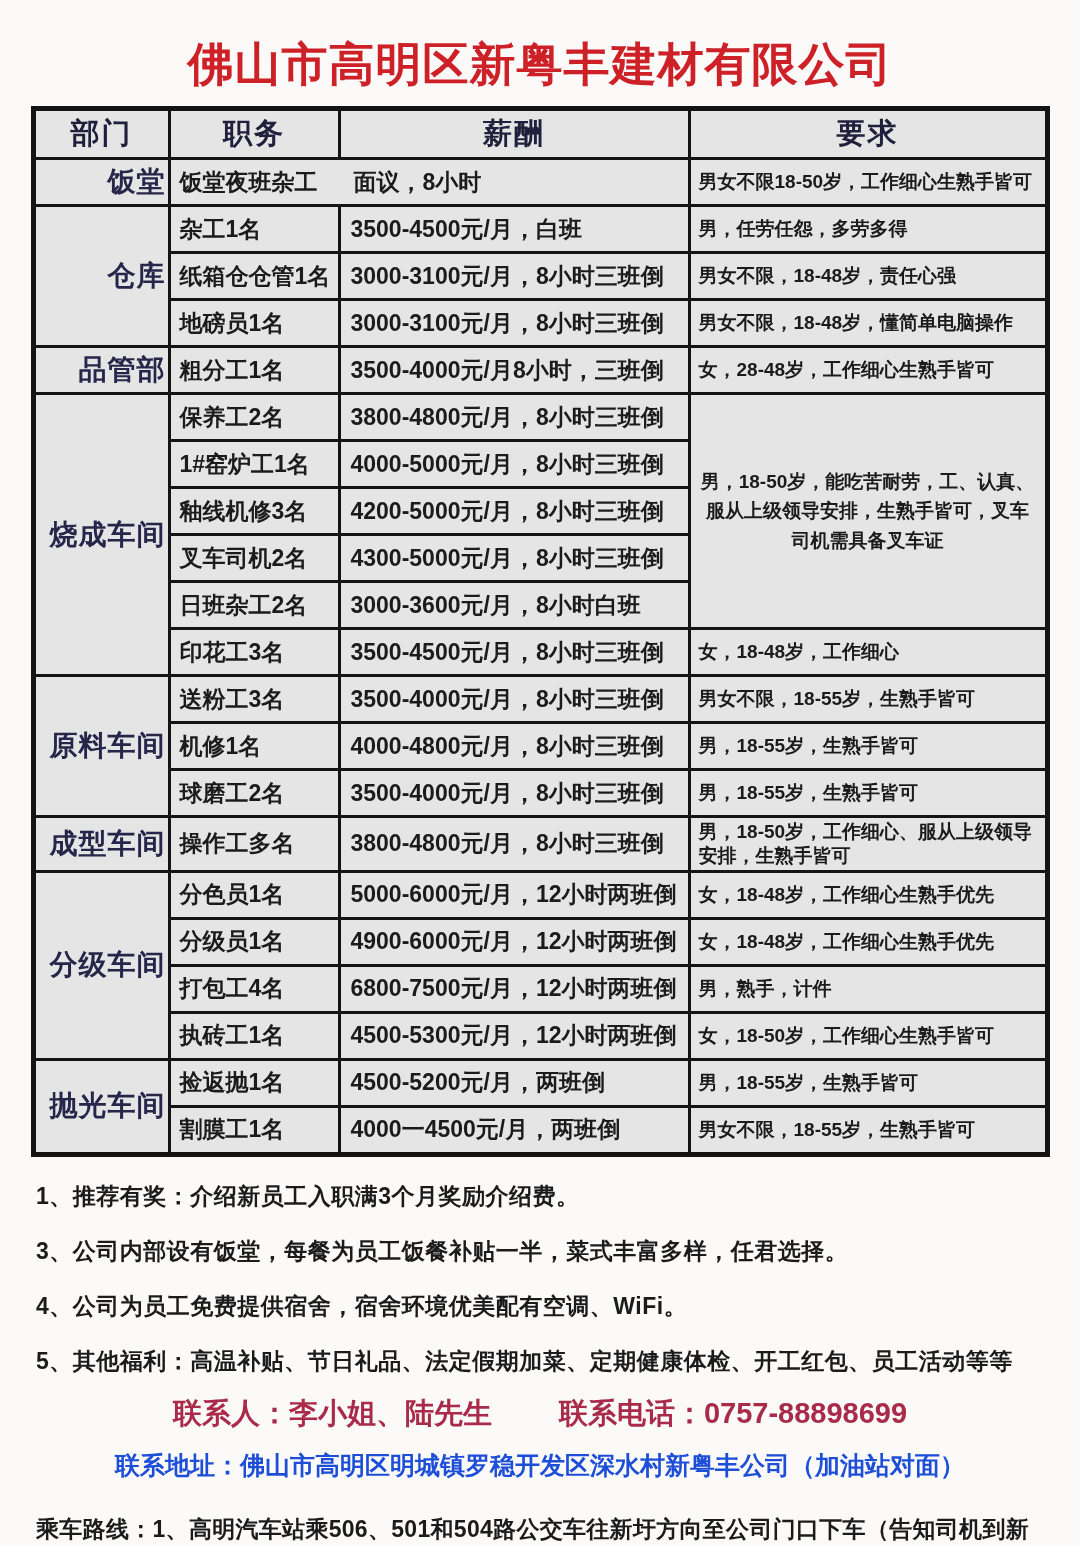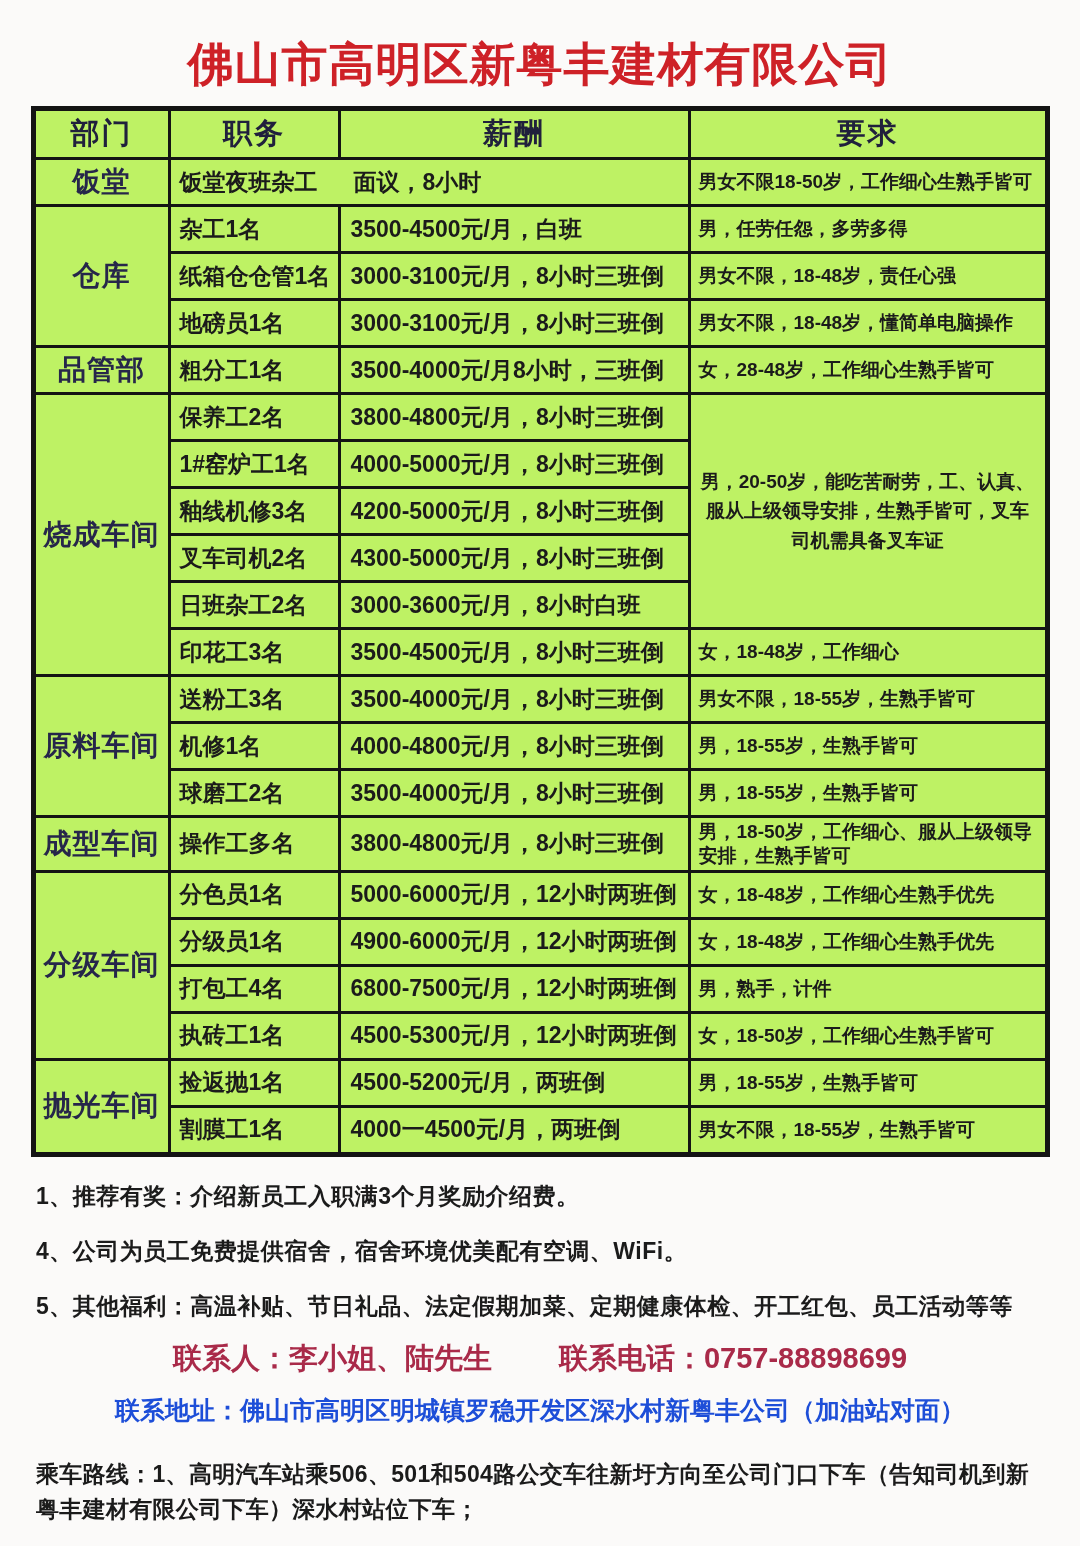--- a/index.html
+++ b/index.html
@@ -19,39 +19,39 @@
     font-weight:800;
     letter-spacing:1px;
     color:#ce2127;
   }
 
   table.jobs {
     border-collapse:collapse;
     table-layout:fixed;
     width:1014px;
     margin:0 auto;
-    background:#bef264;
+    background:#e5e5e5;
     border:5px solid #141414;
   }
   .jobs th, .jobs td {
     border:3px solid #141414;
     overflow:hidden;
   }
   .jobs th {
     height:44px;
     font-size:29px;
     font-weight:800;
     color:#20203c;
     letter-spacing:2px;
   }
   td.dept {
     font-size:28px;
     font-weight:800;
     color:#26264a;
-    text-align:center;
+    text-align:right;
     letter-spacing:1px;
     padding:0 2px;
   }
   td.job {
     font-size:23px;
     font-weight:700;
     text-align:left;
     padding:2px 2px 2px 9px;
     height:40px;
   }
@@ -168,21 +168,21 @@
         <td class="dept">品管部</td>
         <td class="job">粗分工1名</td>
         <td class="salary">3500-4000元/月8小时，三班倒</td>
         <td class="req">女，28-48岁，工作细心生熟手皆可</td>
       </tr>
 
       <tr>
         <td class="dept" rowspan="6">烧成车间</td>
         <td class="job">保养工2名</td>
         <td class="salary">3800-4800元/月，8小时三班倒</td>
-        <td class="req-center" rowspan="5">男，20-50岁，能吃苦耐劳，工、认真、服从上级领导安排，生熟手皆可，叉车司机需具备叉车证</td>
+        <td class="req-center" rowspan="5">男，18-50岁，能吃苦耐劳，工、认真、服从上级领导安排，生熟手皆可，叉车司机需具备叉车证</td>
       </tr>
       <tr>
         <td class="job">1#窑炉工1名</td>
         <td class="salary">4000-5000元/月，8小时三班倒</td>
       </tr>
       <tr>
         <td class="job">釉线机修3名</td>
         <td class="salary">4200-5000元/月，8小时三班倒</td>
       </tr>
       <tr>
@@ -254,20 +254,21 @@
       <tr>
         <td class="job">割膜工1名</td>
         <td class="salary">4000一4500元/月，两班倒</td>
         <td class="req">男女不限，18-55岁，生熟手皆可</td>
       </tr>
     </tbody>
   </table>
 
   <div class="notes">
     <div class="note">1、推荐有奖：介绍新员工入职满3个月奖励介绍费。</div>
+    <div class="note">3、公司内部设有饭堂，每餐为员工饭餐补贴一半，菜式丰富多样，任君选择。</div>
     <div class="note">4、公司为员工免费提供宿舍，宿舍环境优美配有空调、WiFi。</div>
     <div class="note">5、其他福利：高温补贴、节日礼品、法定假期加菜、定期健康体检、开工红包、员工活动等等</div>
   </div>
 
   <div class="contact-line1">
     <span>联系人：李小姐、陆先生</span>
     <span>联系电话：0757-88898699</span>
   </div>
   <div class="contact-line2">联系地址：佛山市高明区明城镇罗稳开发区深水村新粤丰公司（加油站对面）</div>
 

